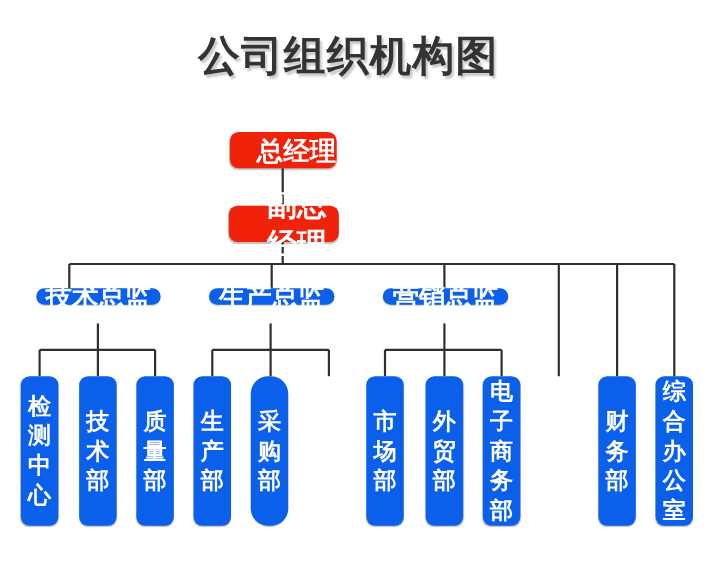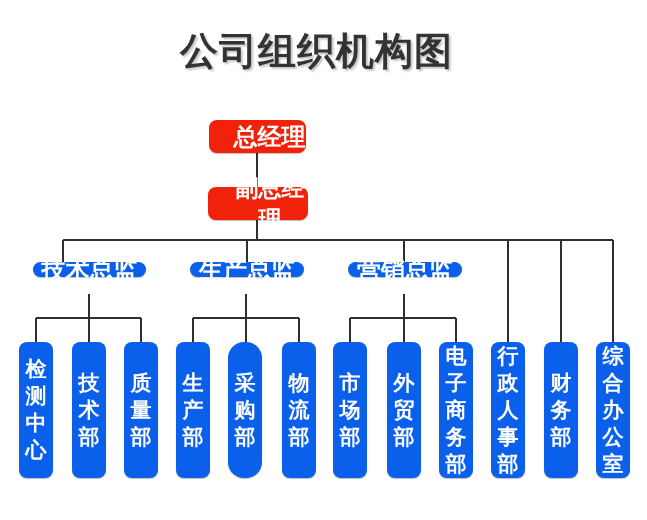--- a/index.html
+++ b/index.html
@@ -52,21 +52,21 @@
     text-align: center;
   }
   .exec {
     background: var(--executive-red, #f0230a);
     height: 33px;
     font-size: 24px;
     box-shadow: 0 1px 1px rgba(0,0,0,0.25);
     padding-left: 24px;
   }
   .node-gm  { left: 209px; top: 120px; width: 97px; }
-  .node-dgm { left: 208px; top: 187px; width: 100px; font-size: 23px; }
+  .node-dgm { left: 208px; top: 187px; width: 100px; font-size: 27px; }
   .director {
     background: var(--department-blue, #0a60ea);
     top: 262px;
     height: 15px;
     width: 114px;
     font-size: 24px;
     box-shadow: 0 1px 1px rgba(0,0,0,0.25);
   }
   .director-1 { left: 33px;  width: 113px; }
   .director-2 { left: 190px; }
@@ -154,34 +154,28 @@
   </div>
   <div class="node dept dept-3">
     <span>质量部</span>
   </div>
   <div class="node dept dept-4">
     <span>生产部</span>
   </div>
   <div class="node dept dept-5">
     <span>采购部</span>
   </div>
-  <div class="node dept dept-6">
-    <span>物流部</span>
-  </div>
   <div class="node dept dept-8">
     <span>外贸部</span>
   </div>
   <div class="node dept dept-7">
     <span>市场部</span>
   </div>
   <div class="node dept dept-9">
     <span>电子商务部</span>
-  </div>
-  <div class="node dept dept-10">
-    <span>行政人事部</span>
   </div>
   <div class="node dept dept-11">
     <span>财务部</span>
   </div>
   <div class="node dept dept-12">
     <span>综合办公室</span>
   </div>
 
 </div>
 

